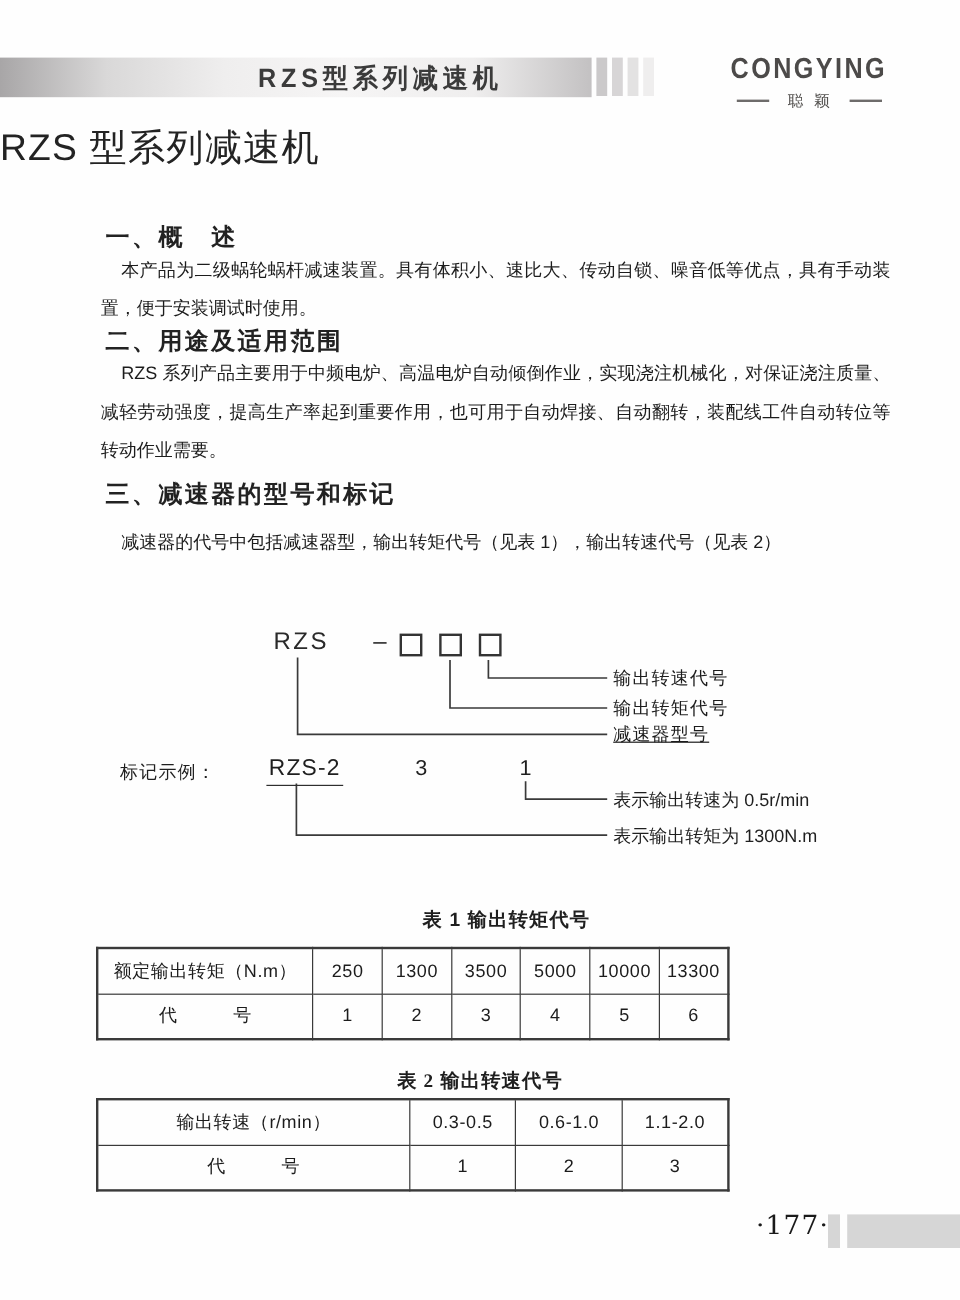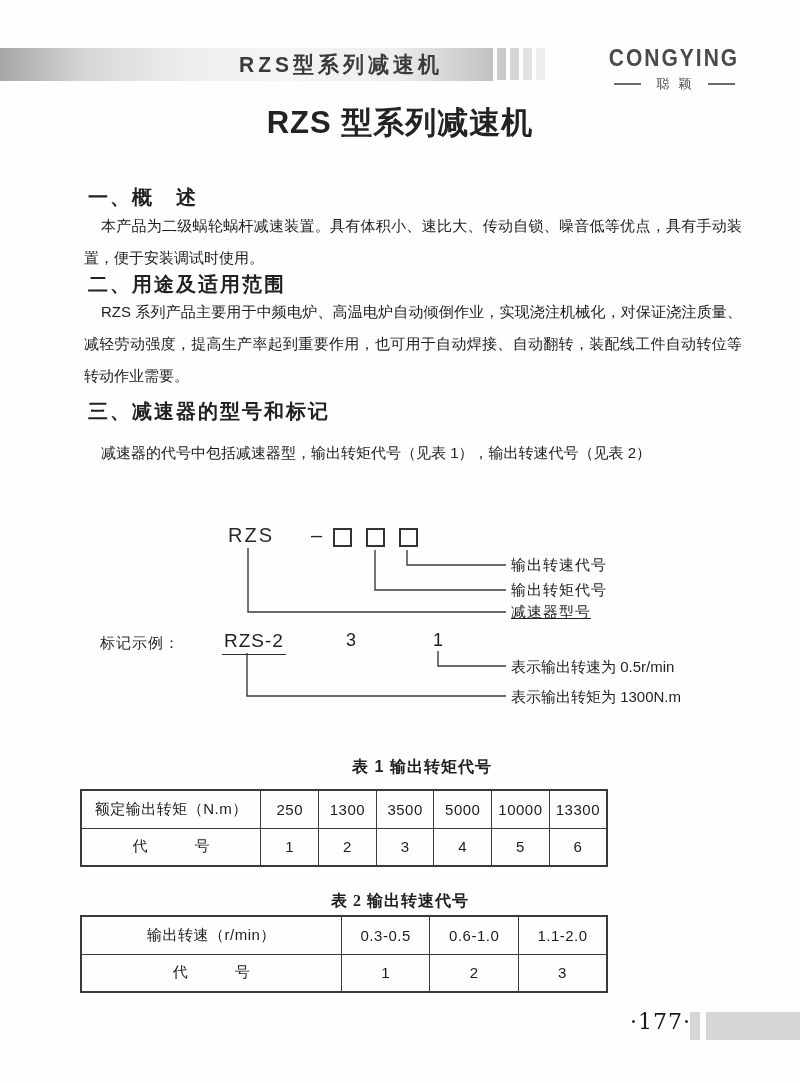--- a/index.html
+++ b/index.html
@@ -7,43 +7,43 @@
   .page {
     position:relative; width:800px; height:1083px; margin:0 auto;
     background:#fefefe; overflow:hidden;
     font-family:"Liberation Sans", sans-serif; color:#1f1f1f;
   }
 
   
   .banner-bar {
     position:absolute; left:0; top:48; top:48px; width:493px; height:33px;
     background:linear-gradient(90deg,#a8a6a7 0%,#d9d8d8 18%,#efeeee 38%,#f6f5f5 58%,#efeeee 80%,#c3c1c2 100%);
-    display:flex; align-items:center; justify-content:flex-end; padding-right:50px;
+    display:flex; align-items:center; justify-content:flex-end; padding-right:74px;
   }
   .banner-title {
     font-size:21px; font-weight:bold; letter-spacing:4px; color:#3b3b3b;
     transform:scaleY(1.05);
   }
   .stripes { position:absolute; left:497px; top:48px; height:32px; display:flex; gap:4px; }
   .stripes span { display:block; width:9px; height:32px; }
   .s1{background:#cbc9ca;} .s2{background:#d7d5d6;} .s3{background:#e3e2e2;} .s4{background:#efeeee;}
 
   .logo { position:absolute; left:600px; top:44px; width:148px; text-align:center; }
   .logo-en {
     font-size:21px; font-weight:bold; letter-spacing:2px; color:#4c4a49;
     transform:scaleY(1.15); transform-origin:top;
   }
   .logo-cn { margin-top:7px; display:flex; align-items:center; justify-content:center; gap:7px; }
   .logo-cn .dash { display:block; width:27px; height:2px; background:#6e6c6b; }
   .logo-cn .cn-text { font-size:13px; letter-spacing:9px; padding-left:9px; color:#555351; }
 
   
   .page-title {
-    position:absolute; left:0; right:0; top:102px; text-align:center;
-    font-size:31px; font-weight:bold; letter-spacing:1px; color:#232323;
+    position:absolute; left:0; right:0; top:102px; 
+    font-size:31px; font-weight:normal; letter-spacing:1px; color:#232323;
   }
 
   
   .h2 { position:absolute; left:88px; font-size:20px; font-weight:600; letter-spacing:2px; color:#222; }
   .h2-1 { top:184px; } .h2-2 { top:271px; } .h2-3 { top:398px;text-align:center; }
   .body-block { position:absolute; left:84px; right:58px; font-size:15px; line-height:32px; text-align:justify; color:#1c1c1c; }
   .bb-1 { top:210px; } .bb-2 { top:296px; } .bb-3 { top:437px; text-align:left; }
   .body-block p { text-indent:17px; }
   .bb-2 p + p { margin-top:-3px; }
 

